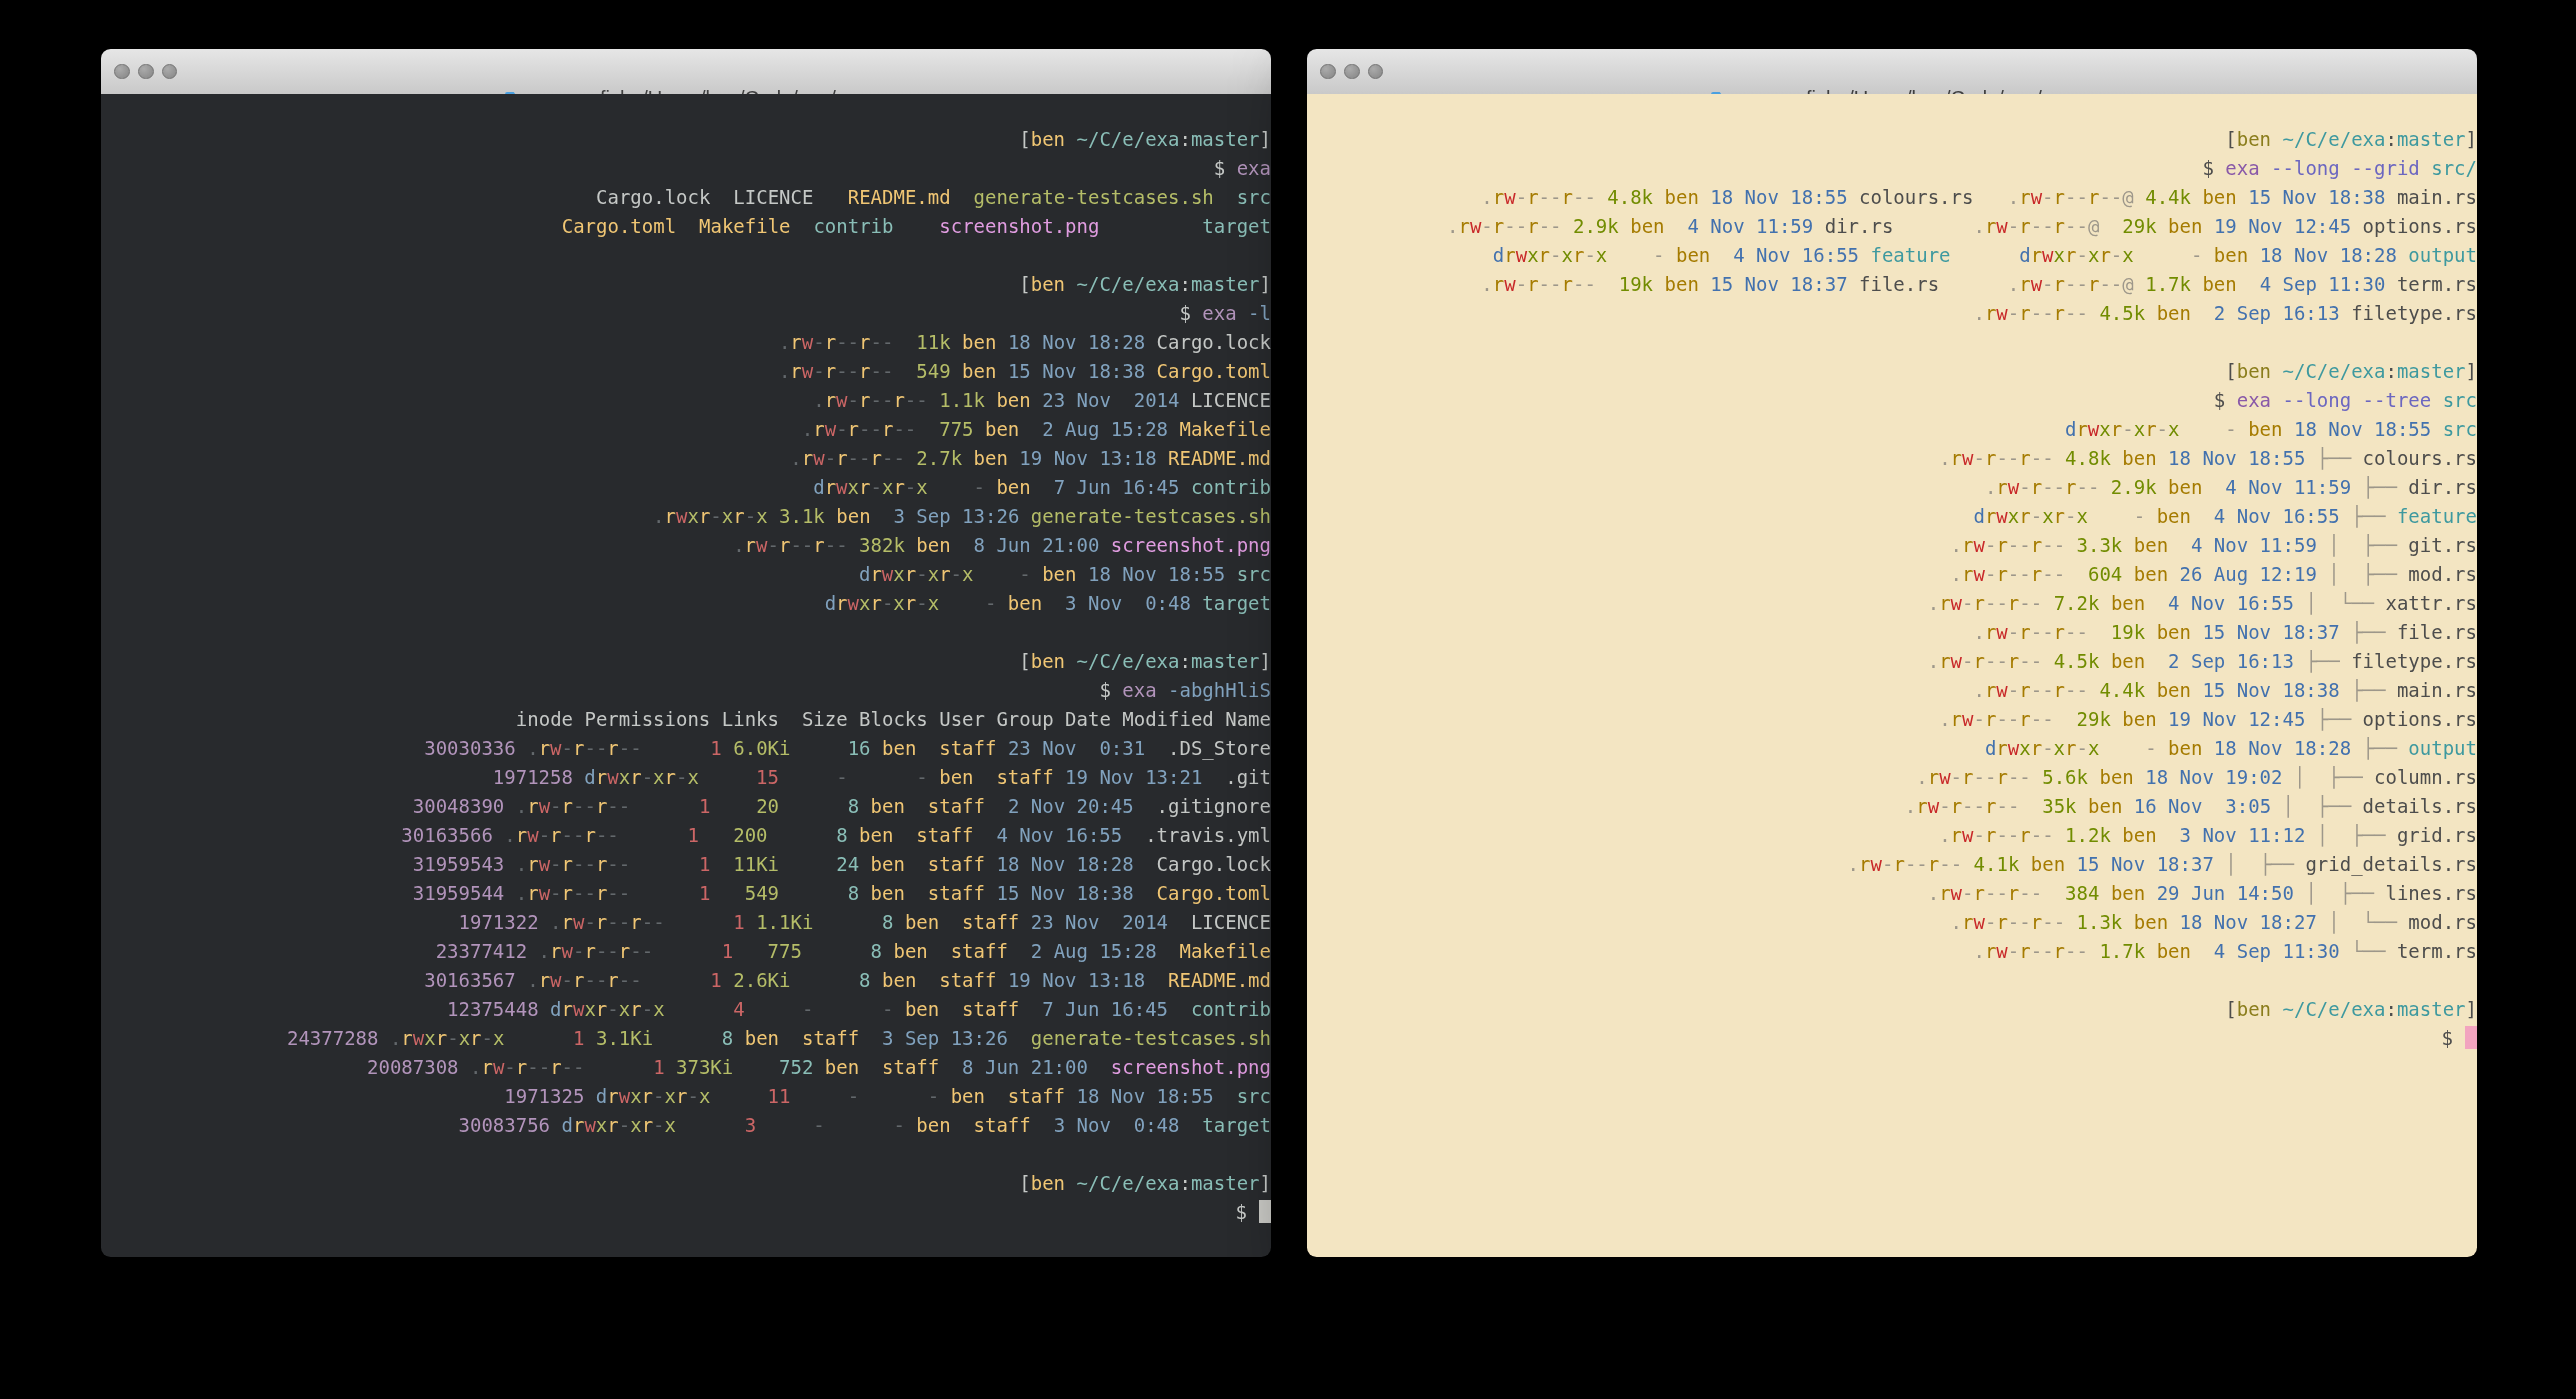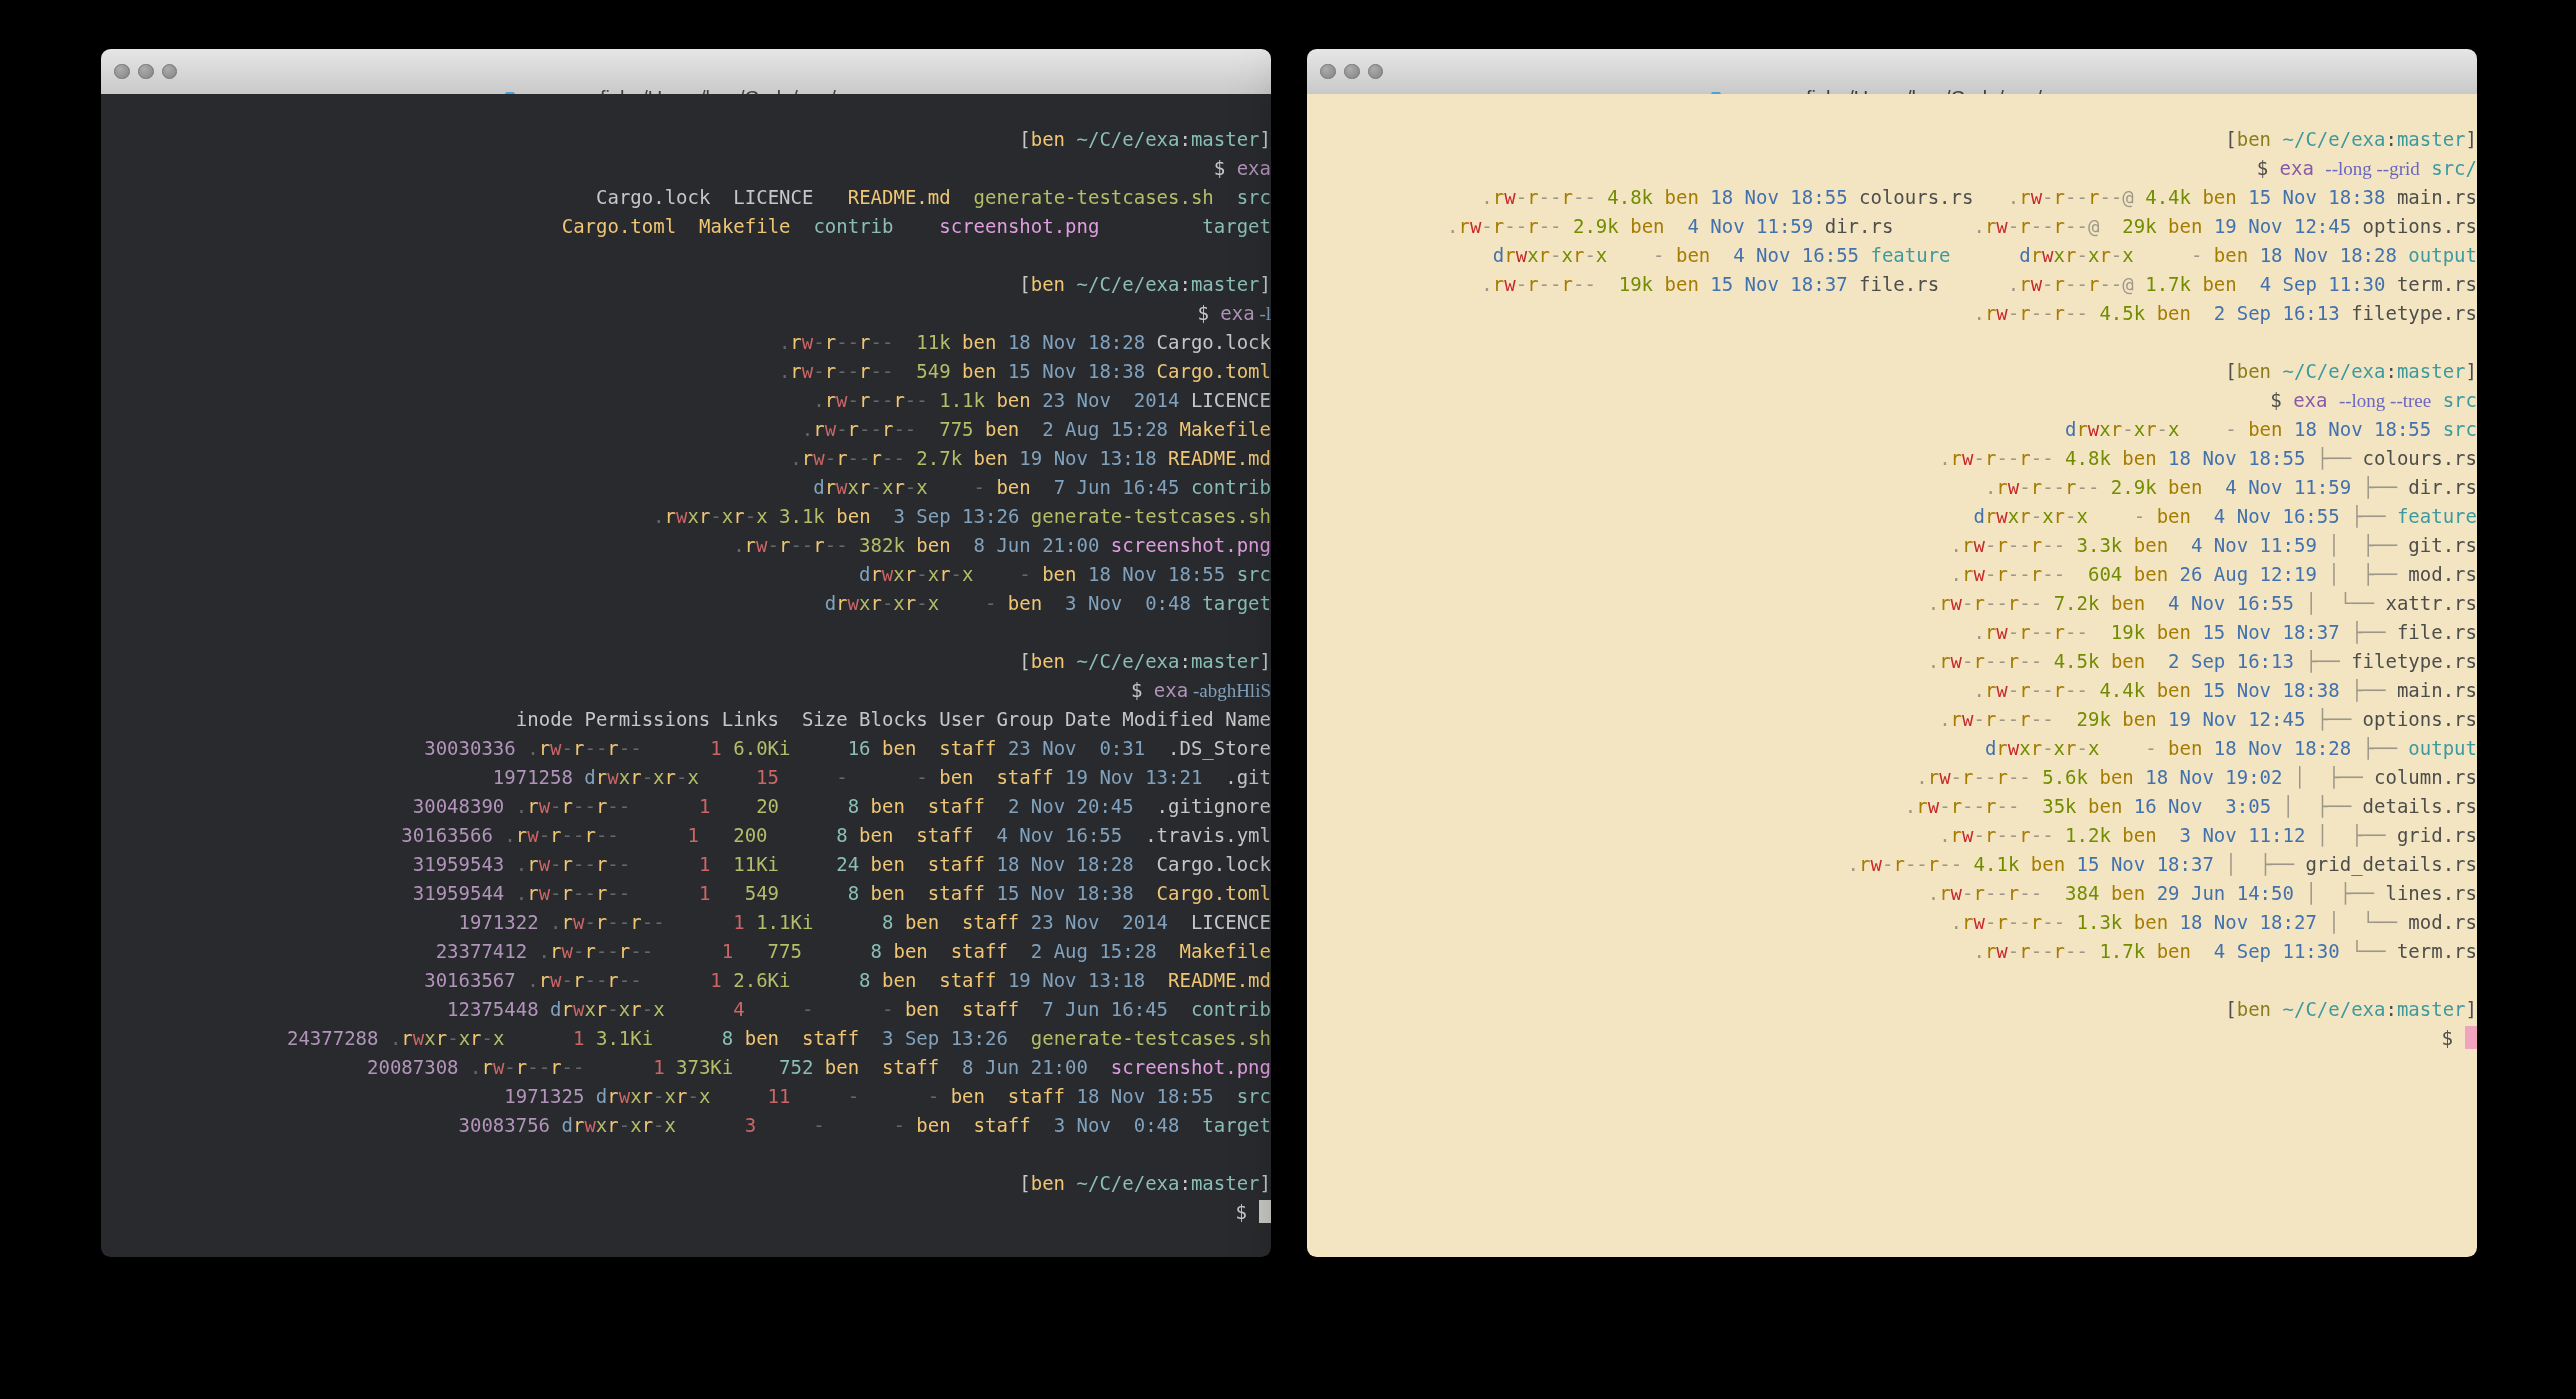--- a/index.html
+++ b/index.html
@@ -39,21 +39,21 @@
     font-size:19px;line-height:29px;
     white-space:pre;overflow:hidden;
     font-variant-ligatures:none;
     text-align:right;
   }
   .line{height:29px;}
   .c-fg{color:var(--fg);}   .c-punc{color:var(--punc);}
   .c-red{color:var(--red);} .c-yel{color:var(--yel);}
   .c-grn{color:var(--grn);} .c-aqua{color:var(--aqua);}
   .c-blu{color:var(--blu);} .c-pur{color:var(--pur);}
-  .c-pnk{color:var(--pnk);} .c-opt{color:var(--opt);font-family:Liberation Serif, serif;}
+  .c-pnk{color:var(--pnk);} .c-opt{color:var(--opt);}
   .c-own{color:var(--own);} .c-oli{color:var(--oli);}
   .c-dirflag{color:var(--dirflag);}
   .u{text-underline-offset:3.8px;text-decoration-thickness:1.9px;}
   .cursor{
     display:inline-block;width:12.5px;height:23px;
     background:var(--curs);vertical-align:middle;margin-top:-3.8px;
   }
 </style>
 </head>
 <body>

